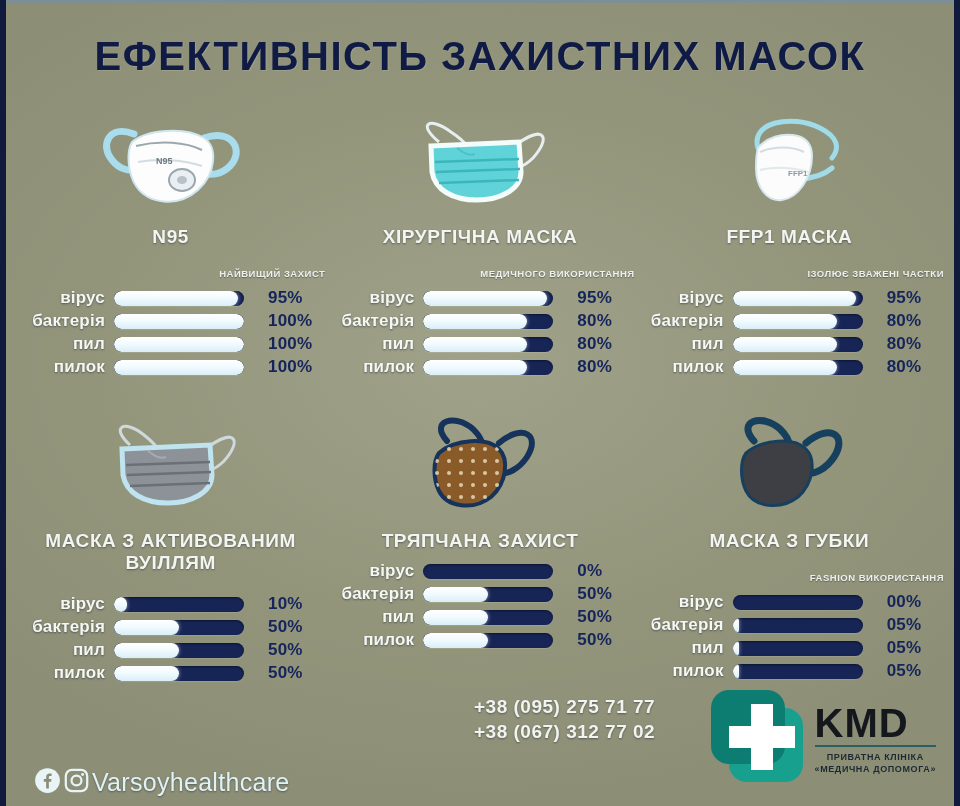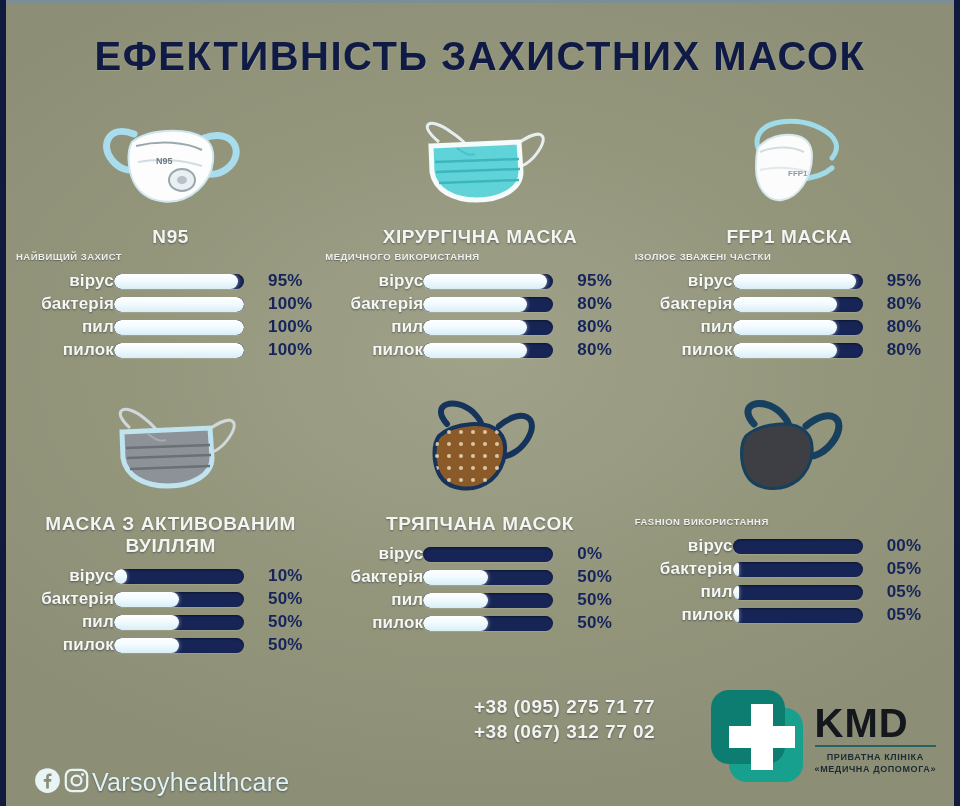--- a/index.html
+++ b/index.html
@@ -40,34 +40,34 @@
   .mask-name {
     text-align:center;
     color:#f2f5f0;
     font-weight:bold;
     font-size:19px;
     letter-spacing:.6px;
     line-height:22px;
     text-shadow:0 1px 2px rgba(20,25,45,.45);
   }
   .mask-sub {
-    text-align:left;
+    text-align:right;
     color:#eef1ec;
     font-weight:bold;
     font-size:9.5px;
     letter-spacing:.5px;
-    margin-top:3px;
+    margin-top:20px;
     text-shadow:0 1px 1px rgba(20,25,45,.4);
   }
 
   
   .bars { margin-top:9px; }
   .barrow { display:flex; align-items:center; height:20px; margin-bottom:3px; }
   .blabel {
-    width:98px; text-align:right; 
+    width:98px; text-align:right; padding-right:9px;
     color:#f4f7f2; font-weight:bold; font-size:17px;
     letter-spacing:.2px;
     text-shadow:0 1px 2px rgba(20,25,45,.5);
     white-space:nowrap;
   }
   .track {
     width:130px; height:15px; border-radius:8px;
     background:#162456;
     box-shadow:inset 0 1px 2px rgba(0,0,0,.45), 0 1px 1px rgba(255,255,255,.12);
     overflow:hidden; position:relative;
@@ -322,21 +322,21 @@
               <pattern id="dots" width="12" height="12" patternUnits="userSpaceOnUse">
                 <circle cx="6" cy="6" r="2" fill="#e9d9b8"></circle>
               </pattern>
             </defs>
             <path d="M52 34 C34 14 60 6 78 22 C86 30 88 36 86 40" fill="none" stroke="#16335c" stroke-width="6" stroke-linecap="round"></path>
             <path d="M104 36 C128 16 146 28 132 50 C124 62 112 68 104 66" fill="none" stroke="#16335c" stroke-width="6" stroke-linecap="round"></path>
             <path d="M44 46 C60 32 92 30 104 42 C114 52 112 76 96 90 C78 104 52 100 44 84 C38 72 38 54 44 46 Z" fill="#8a5a28" stroke="#16335c" stroke-width="4"></path>
             <path d="M44 46 C60 32 92 30 104 42 C114 52 112 76 96 90 C78 104 52 100 44 84 C38 72 38 54 44 46 Z" fill="url(#dots)" opacity=".85"></path>
           </svg>
         </div>
-        <div class="mask-name">ТРЯПЧАНА МАСОК</div>
+        <div class="mask-name">ТРЯПЧАНА ЗАХИСТ</div>
         <div class="bars">
           <div class="barrow">
             <div class="blabel">вірус</div>
             <div class="track">
                 <div class="fill" style="width: 0%;"></div>
               </div>
             <div class="pct">0%</div>
           </div>
           <div class="barrow">
             <div class="blabel">бактерія</div>
@@ -363,20 +363,21 @@
       </div>
 
       <div class="card">
         <div class="art">
           <svg width="170" height="118" viewBox="0 0 170 118">
             <path d="M50 34 C32 14 58 6 76 22 C84 30 86 36 84 40" fill="none" stroke="#17405e" stroke-width="7" stroke-linecap="round"></path>
             <path d="M102 36 C126 16 144 28 130 50 C122 62 110 68 102 66" fill="none" stroke="#17405e" stroke-width="7" stroke-linecap="round"></path>
             <path d="M42 46 C58 32 90 30 102 42 C112 52 110 76 94 90 C76 104 50 100 42 84 C36 72 36 54 42 46 Z" fill="#3d3f44" stroke="#17405e" stroke-width="3"></path>
           </svg>
         </div>
+        <div class="mask-name">МАСКА З ГУБКИ</div>
         <div class="mask-sub">FASHION ВИКОРИСТАННЯ</div>
         <div class="bars">
           <div class="barrow">
             <div class="blabel">вірус</div>
             <div class="track">
                 <div class="fill" style="width: 0%;"></div>
               </div>
             <div class="pct">00%</div>
           </div>
           <div class="barrow">

